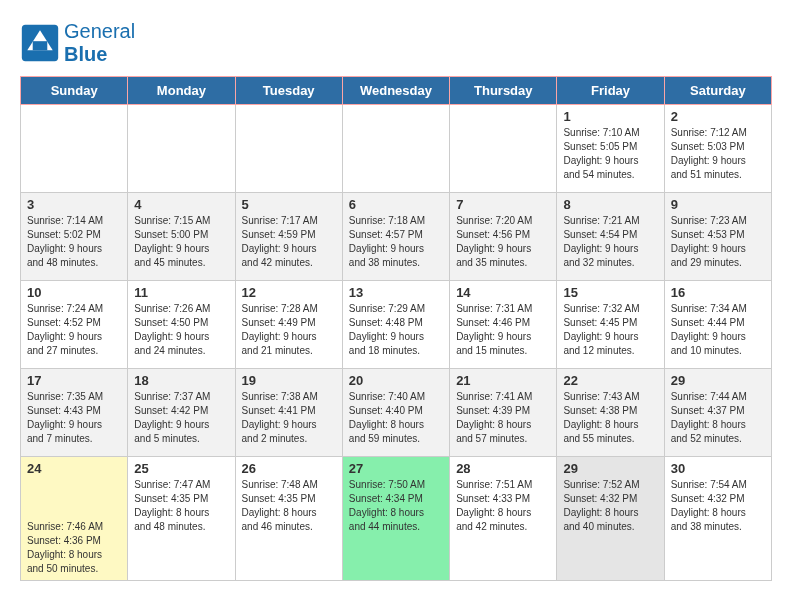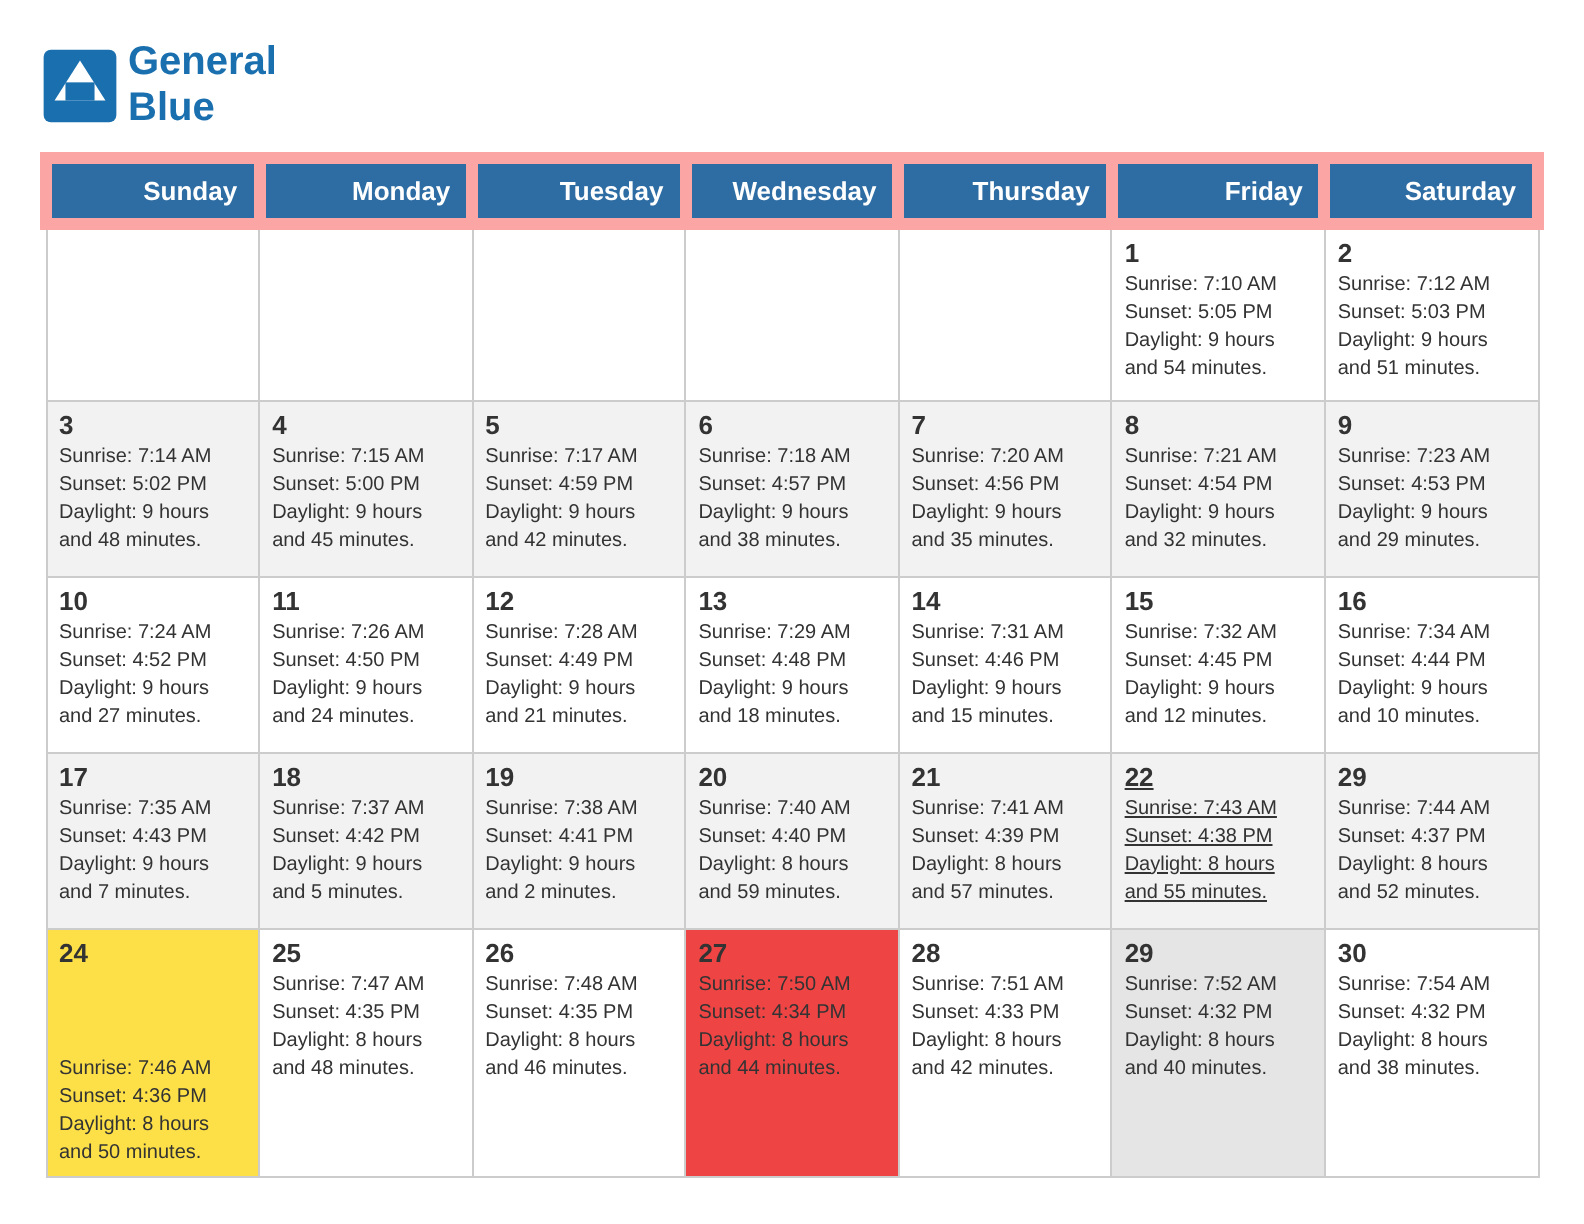--- a/index.html
+++ b/index.html
@@ -37,25 +37,25 @@
       font-size: 16px;
       color: #555;
     }
     .calendar {
       width: 100%;
       border-collapse: collapse;
     }
     .calendar th {
       background: #2e6da4;
       color: #fff;
-      text-align: right;
+      text-align: center;
       padding: 6px 8px;
       font-size: 13px;
       font-weight: bold;
-      border: 6px solid #fca5a5;
+      border: 1px solid #fca5a5;
     }
     .calendar td {
       vertical-align: top;
       border: 1px solid #ccc;
       padding: 4px 6px;
       width: calc(100% / 7);
       height: 88px;
       font-size: 10.5px;
       color: #333;
       background: #fff;
@@ -88,21 +88,21 @@
 <body>
 
 <div class="header">
   <div class="logo">
     <svg class="logo-icon" viewBox="0 0 44 44">
       <rect x="2" y="2" width="40" height="40" rx="4" fill="#1a6faf"></rect>
       <polygon points="8,30 22,8 36,30" fill="white"></polygon>
       <rect x="14" y="20" width="16" height="10" fill="#1a6faf"></rect>
     </svg>
     <div>
-      <div style="font-size:20px;font-weight:bold;color:#1a6faf;text-align:right;">General</div>
+      <div style="font-size:20px;font-weight:normal;color:#1a6faf;text-align:right;">General</div>
       <div style="font-size:20px;font-weight:bold;color:#1a6faf;">Blue</div>
     </div>
   </div>
   <div class="title-block">
     <div class="month-title"></div>
     <div class="location"></div>
   </div>
 </div>
 
 <table class="calendar">
@@ -270,58 +270,58 @@
 Daylight: 8 hours
 and 59 minutes.</div>
         </td>
         <td style="background: rgb(242, 242, 242);">
           <span class="day-num">21</span>
           <div class="day-info" style="white-space: pre-line;">Sunrise: 7:41 AM
 Sunset: 4:39 PM
 Daylight: 8 hours
 and 57 minutes.</div>
         </td>
-        <td style="background: rgb(242, 242, 242); text-decoration: underline;">
+        <td style="background: rgb(242, 242, 242);">
           <span class="day-num">22</span>
           <div class="day-info" style="white-space: pre-line;">Sunrise: 7:43 AM
 Sunset: 4:38 PM
 Daylight: 8 hours
 and 55 minutes.</div>
         </td>
         <td style="background: rgb(242, 242, 242);">
           <span class="day-num">29</span>
           <div class="day-info" style="white-space: pre-line;">Sunrise: 7:44 AM
 Sunset: 4:37 PM
 Daylight: 8 hours
 and 52 minutes.</div>
         </td>
       </tr>
       <tr>
-        <td style="background: #fde047;">
+        <td style="background: #fef9c3;">
           <span class="day-num">24</span>
           <div class="day-info" style="white-space: pre-line; margin-top: 44px;">Sunrise: 7:46 AM
 Sunset: 4:36 PM
 Daylight: 8 hours
 and 50 minutes.</div>
         </td>
         <td style="background: rgb(255, 255, 255);">
           <span class="day-num">25</span>
           <div class="day-info" style="white-space: pre-line;">Sunrise: 7:47 AM
 Sunset: 4:35 PM
 Daylight: 8 hours
 and 48 minutes.</div>
         </td>
         <td style="background: rgb(255, 255, 255);">
           <span class="day-num">26</span>
           <div class="day-info" style="white-space: pre-line;">Sunrise: 7:48 AM
 Sunset: 4:35 PM
 Daylight: 8 hours
 and 46 minutes.</div>
         </td>
-        <td style="background: #ef4444;">
+        <td style="background: #86efac;">
           <span class="day-num">27</span>
           <div class="day-info" style="white-space: pre-line;">Sunrise: 7:50 AM
 Sunset: 4:34 PM
 Daylight: 8 hours
 and 44 minutes.</div>
         </td>
         <td style="background: rgb(255, 255, 255);">
           <span class="day-num">28</span>
           <div class="day-info" style="white-space: pre-line;">Sunrise: 7:51 AM
 Sunset: 4:33 PM

